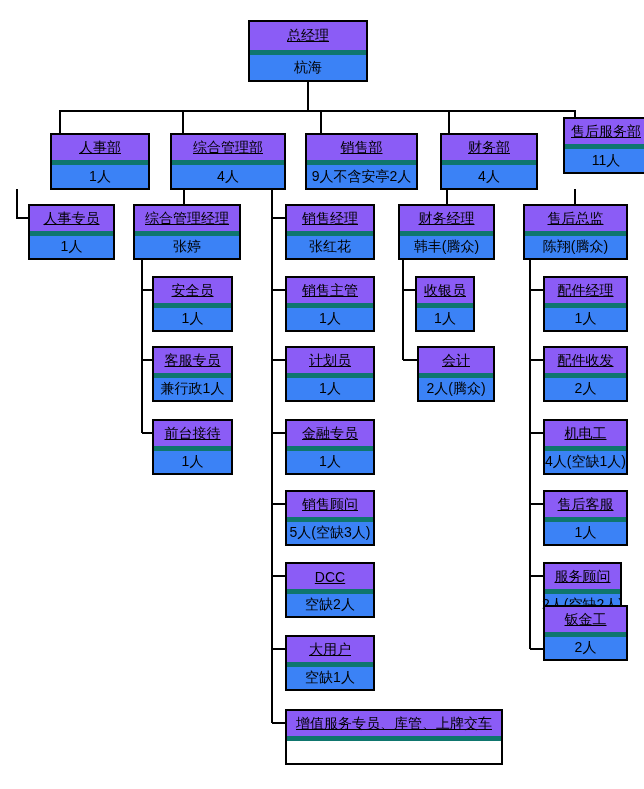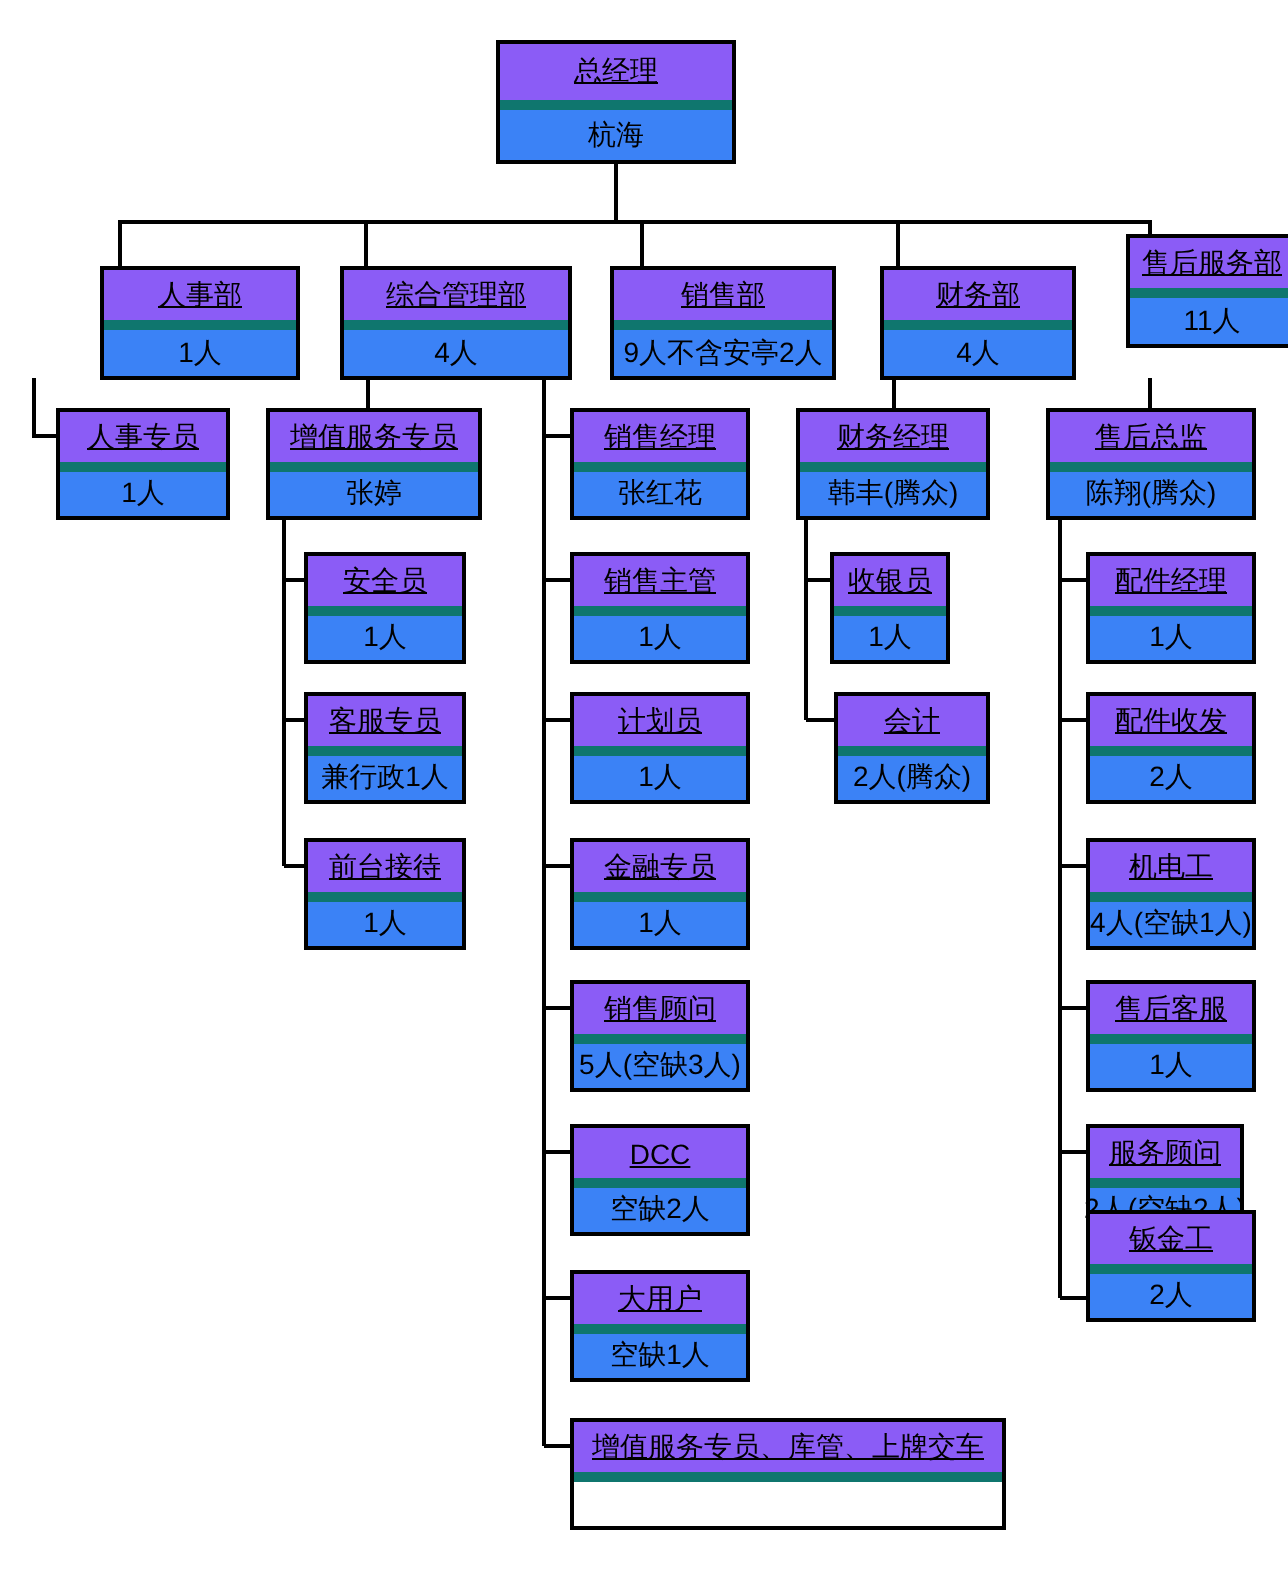--- a/index.html
+++ b/index.html
@@ -101,21 +101,21 @@
     <div class="node-title">售后服务部</div>
     <div class="node-sub">11人</div>
   </div>
 
   <div class="node" style="left:28px;top:204px;width:87px">
     <div class="node-title">人事专员</div>
     <div class="node-sub">1人</div>
   </div>
 
   <div class="node" style="left:133px;top:204px;width:108px">
-    <div class="node-title">增值服务专员</div>
+    <div class="node-title">综合管理经理</div>
     <div class="node-sub">张婷</div>
   </div>
   <div class="node" style="left:152px;top:276px;width:81px">
     <div class="node-title">安全员</div>
     <div class="node-sub">1人</div>
   </div>
   <div class="node" style="left:152px;top:346px;width:81px">
     <div class="node-title">客服专员</div>
     <div class="node-sub">兼行政1人</div>
   </div>

